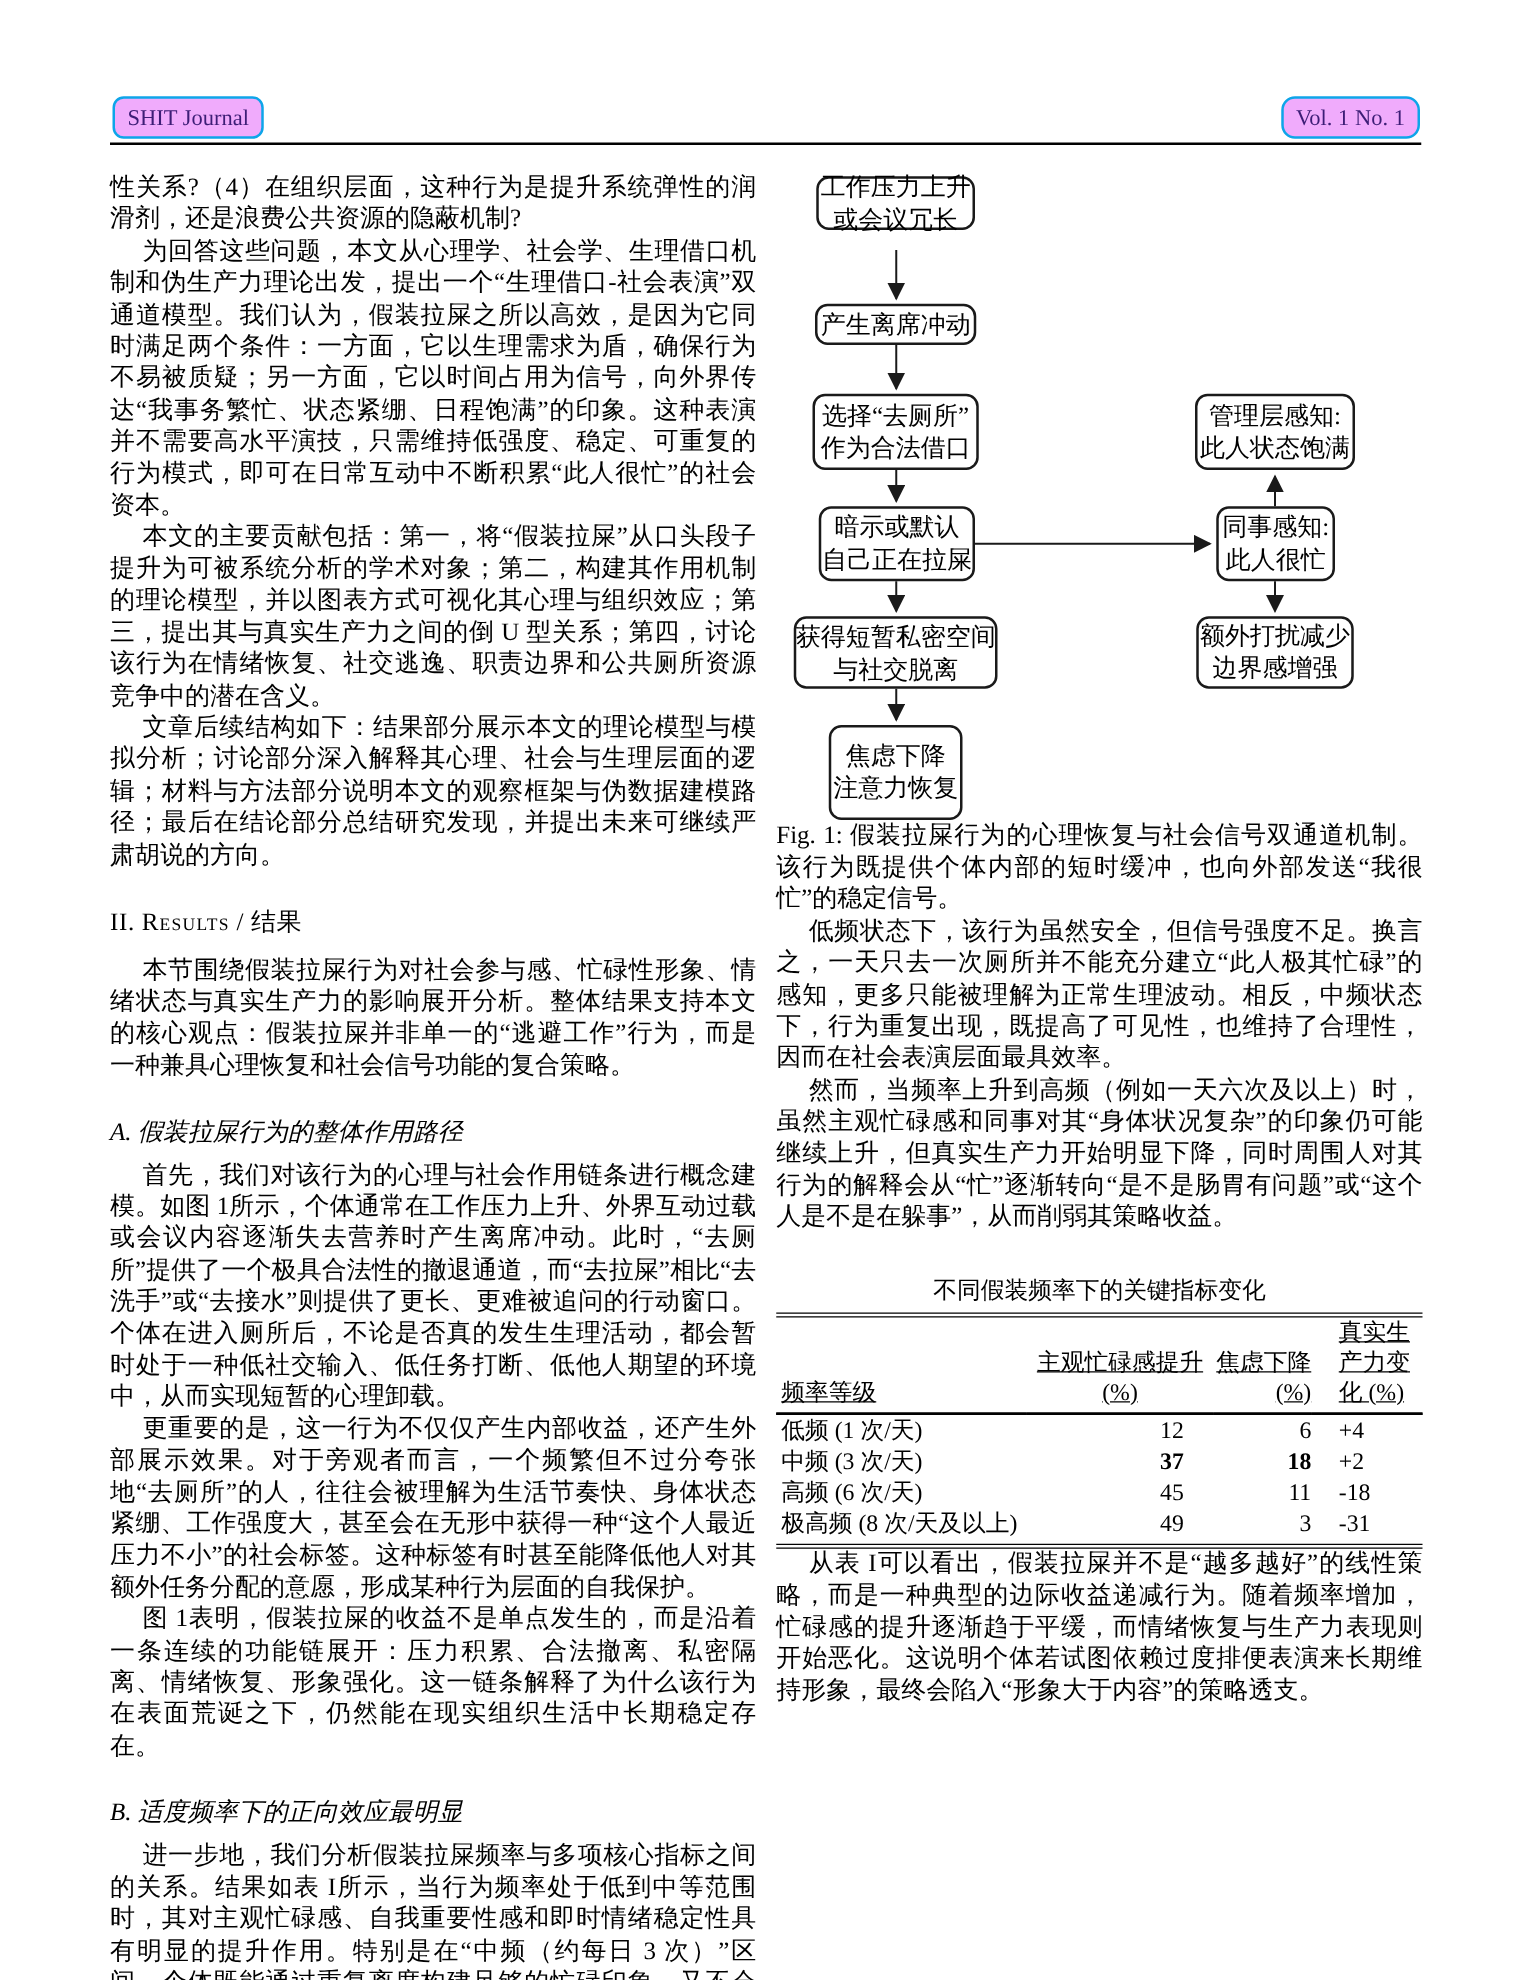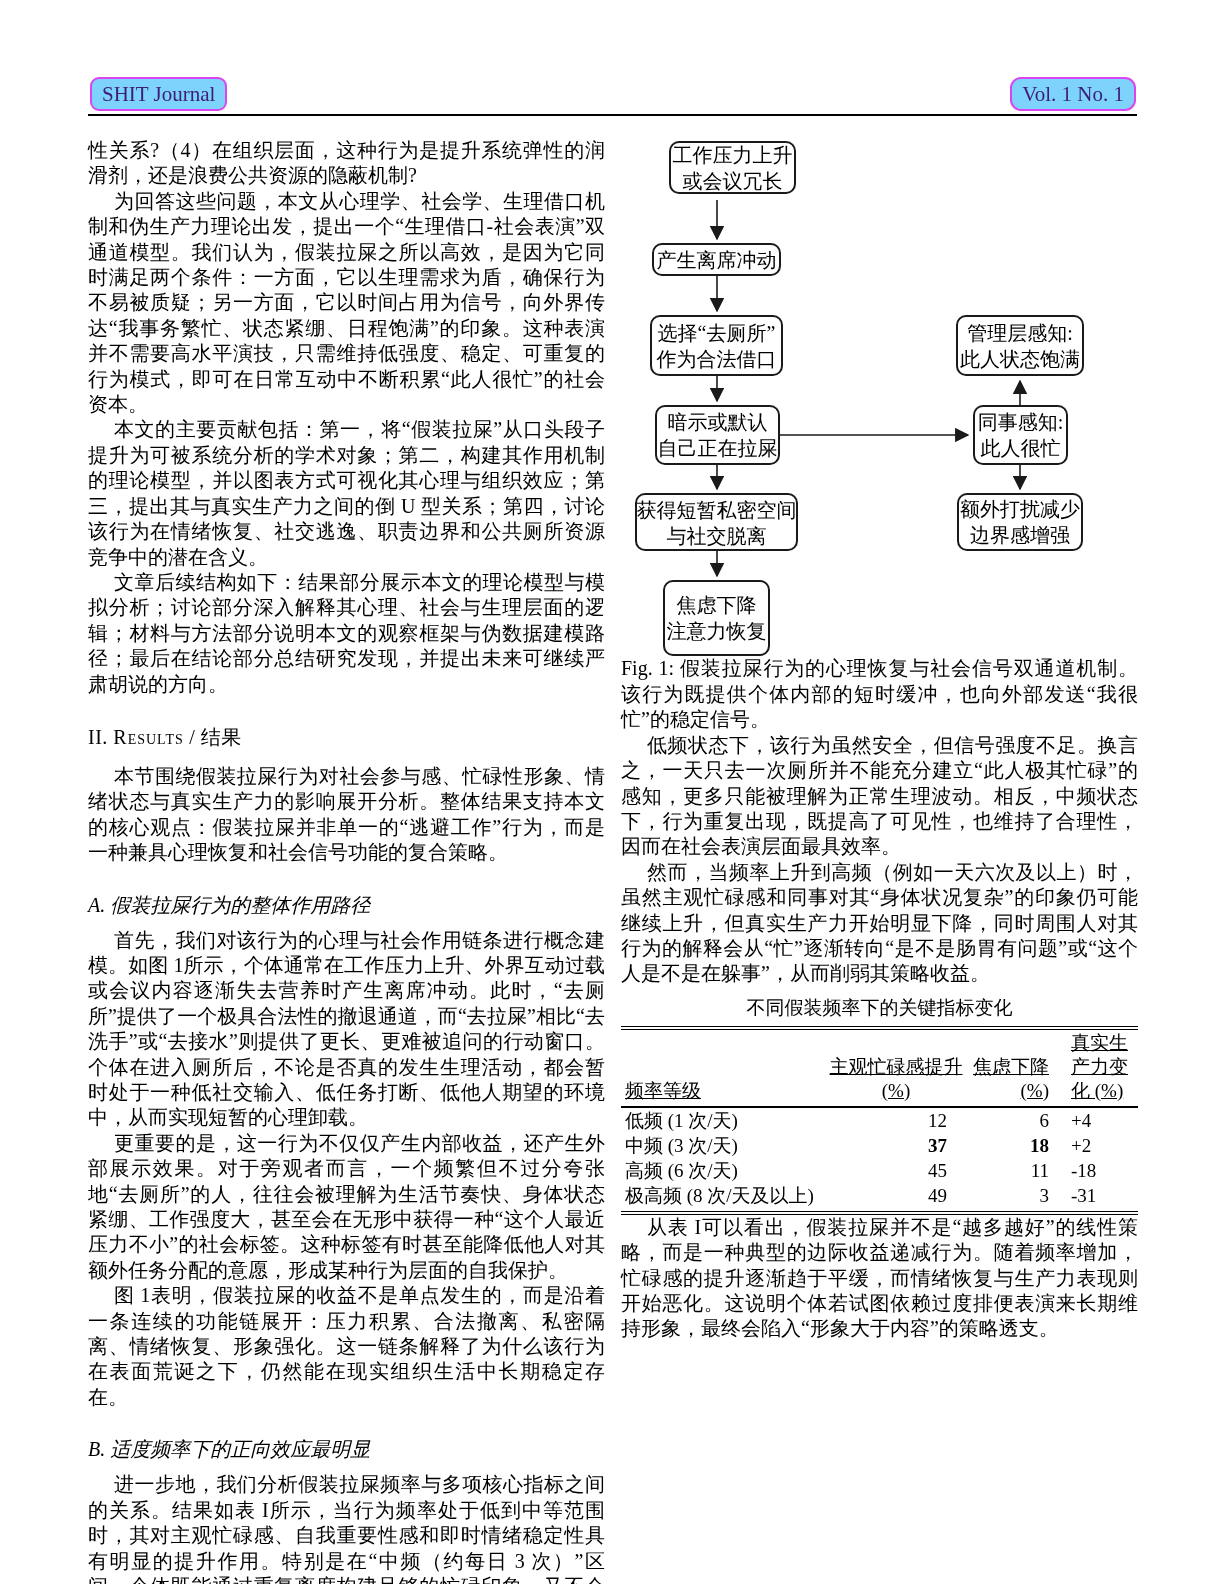--- a/index.html
+++ b/index.html
@@ -4,22 +4,22 @@
 <style>
   * { margin:0; padding:0; box-sizing:border-box; }
   html,body { background:#fff; }
   .page {
     position:relative; width:1224px; height:1584px; background:#ffffff;
     font-family:"Liberation Serif","DejaVu Serif",serif; color:#000;
     overflow:hidden;
   }
   
   .badge {
-    position:absolute; top:77px; border:2px solid #d946ef; border-radius:9px;
-    background:#7dd3fc; color:#3d1d76; font-size:21px; line-height:30px;
+    position:absolute; top:77px; border:2px solid #0ea5e9; border-radius:9px;
+    background:#f0abfc; color:#3d1d76; font-size:18px; line-height:30px;
     padding:0 10px; white-space:nowrap;
   }
   .badge-left { left:90px; }
   .badge-right { right:88px;border-radius:11px; }
   .header-rule { position:absolute; left:88px; top:114px; width:1049px; border-top:2px solid #000; }
 
   
   .col { position:absolute; top:138px; width:517px; }
   .col-left { left:88px; }
   .col-right { left:621px; }
@@ -41,38 +41,38 @@
   }
 
   
   .fig { position:relative; width:517px; height:512px; }
   .fig svg.arrows { position:absolute; left:0; top:0; }
   .node {
     position:absolute; border:2px solid #1a1a1a; border-radius:10px; background:#fff;
     display:flex; flex-direction:column; align-items:center; justify-content:center;
     font-size:20px; line-height:26px; text-align:center; white-space:nowrap;
   }
-  .n-work   { left:48px;  top:3px;   width:127px; height:53px; }
+  .n-work   { left:32px;  top:3px;   width:127px; height:43px; }
   .n-leave  { left:31px;  top:105px; width:129px; height:33px; }
   .n-choose { left:29px;  top:177px; width:133px; height:61px; }
   .n-imply  { left:34px;  top:267px; width:125px; height:60px; }
   .n-priv   { left:14px;  top:355px; width:163px; height:58px;justify-content:flex-end; }
   .n-anx    { left:42px;  top:442px; width:107px; height:76px; }
   .n-mgmt   { left:335px; top:177px; width:128px; height:61px; }
   .n-coll   { left:352px; top:267px; width:95px;  height:60px; }
   .n-fewer  { left:336px; top:355px; width:126px; height:58px; }
 
   p.figcaption { font-size:20px; line-height:25.6px; text-align:justify; margin-top:6px; word-break:break-all; }
 
   .rp1 { margin-top:56px; }
   .rp2 { margin-top:12px; }
   .rp3 { margin-top:40px; }
 
   
-  .table-title { font-size:19px; text-align:center; margin-top:8px; }
+  .table-title { font-size:19px; text-align:center; margin-top:32px; }
   .tablewrap { margin-top:5px; border-top:4px double #000; border-bottom:4px double #000; padding:1px 0 3px 0; }
   table.metrics { width:100%; border-collapse:collapse; font-size:19px; line-height:24px; table-layout:fixed; }
   table.metrics th { font-weight:normal; vertical-align:bottom; padding-bottom:3px; border-bottom:2px solid #000;text-decoration:underline; }
   table.metrics td { vertical-align:middle; padding-top:1px; }
   .c1 { width:200px; text-align:left; padding-left:4px; }
   .c2 { width:150px; text-align:center; }
   td.c2 { text-align:right; padding-right:24px; }
   .c3 { width:78px; text-align:right; }
   .c4 { text-align:left; padding-left:22px; }
   td.bold { font-weight:bold; }

